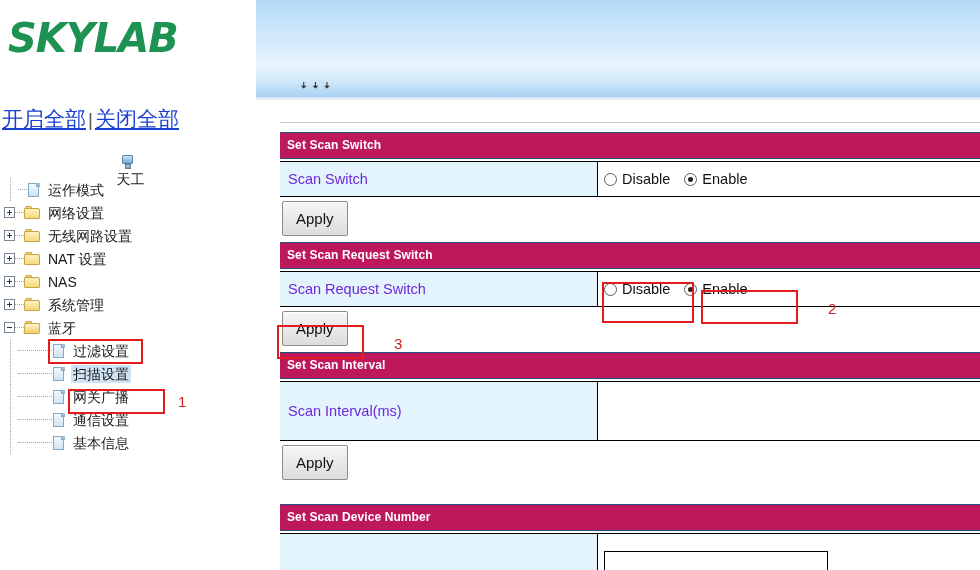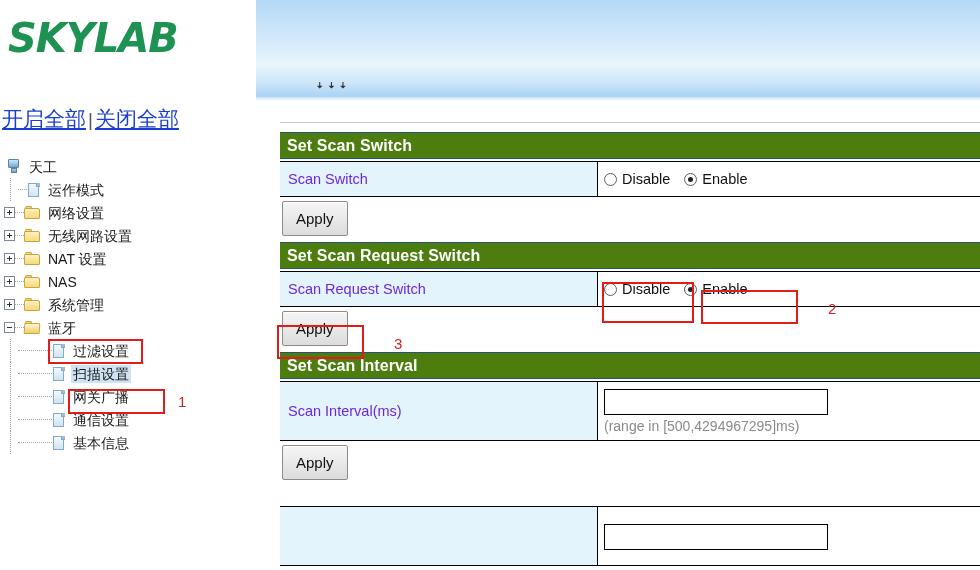--- a/index.html
+++ b/index.html
@@ -180,21 +180,21 @@
   }
   #banner::after {
     content: "";
     position: absolute;
     left: 0; right: 0; bottom: -4px;
     height: 4px;
     background: linear-gradient(to bottom, rgba(160,200,235,.55), rgba(255,255,255,0));
   }
   .cut-text {
     position: absolute;
-    left: 316px; top: 82px;
+    left: 300px; top: 82px;
     width: 470px; height: 22px;
     overflow: hidden;
     color: #333;
     font-size: 15px;
     z-index: 3;
   }
 
   
   #content {
     position: absolute;
@@ -203,23 +203,23 @@
     overflow: hidden;
   }
   .hrule {
     height: 1px;
     background: #9a9a9a;
     margin: 17px 0 9px 0;
     border-top: 1px solid #c9c9c9;
   }
   .panel { margin-bottom: 0; }
   .sec-head {
-    background: #4d7c0f;
+    background: #be185d;
     color: #ffffff;
-    font-size: 16px;
+    font-size: 12px;
     font-weight: bold;
     padding: 4px 0 4px 7px;
     border-top: 1px solid #2b5párbeszéd;
     border-top: 1px solid #25527f;
     border-bottom: 1px solid #25527f;
     letter-spacing: .1px;
     line-height: 17px;
   }
   .row {
     display: flex;
@@ -327,21 +327,21 @@
 
   <div id="sidebar">
 
     <div class="logo">SKYLAB</div>
 
     <div class="toplinks">
       <a>开启全部</a><span class="sep">|</span><a>关闭全部</a>
     </div>
 
     <div id="tree">
-        <div class="tnode" style="padding-left: 3px;">
+        <div class="tnode" style="padding-left: 3px; flex-direction: column;">
           <span class="ico ico-pc">
             <i></i>
             <b></b>
           </span>
           <span class="tlabel">天工</span>
         </div>
         <div class="tnode">
           <span class="plug dotline"></span>
           <span class="dashlead"></span>
           <span class="ico ico-page">
@@ -499,33 +499,30 @@
       </div>
       <div class="btnbar">
         <button class="btn">Apply</button>
       </div>
     </div>
 
     <div class="panel">
       <div class="sec-head">Set Scan Interval</div>
       <div class="row">
         <div class="cell-label tall">Scan Interval(ms)</div>
-        <div class="cell-val col">
-          <input class="txtbox" type="text" value="" style="">
-          <div class="hint">(range in [500,4294967295]ms)</div>
-        </div>
       </div>
       <div class="btnbar">
         <button class="btn">Apply</button>
       </div>
     </div>
 
     <div style="height:18px"></div>
 
     <div class="panel">
+      <div class="sec-head">Set Scan Device Number</div>
       <div class="row">
         <div class="cell-label tall"></div>
         <div class="cell-val col">
           <input class="txtbox" type="text" value="" style="">
         </div>
       </div>
     </div>
   </div>
 
 

